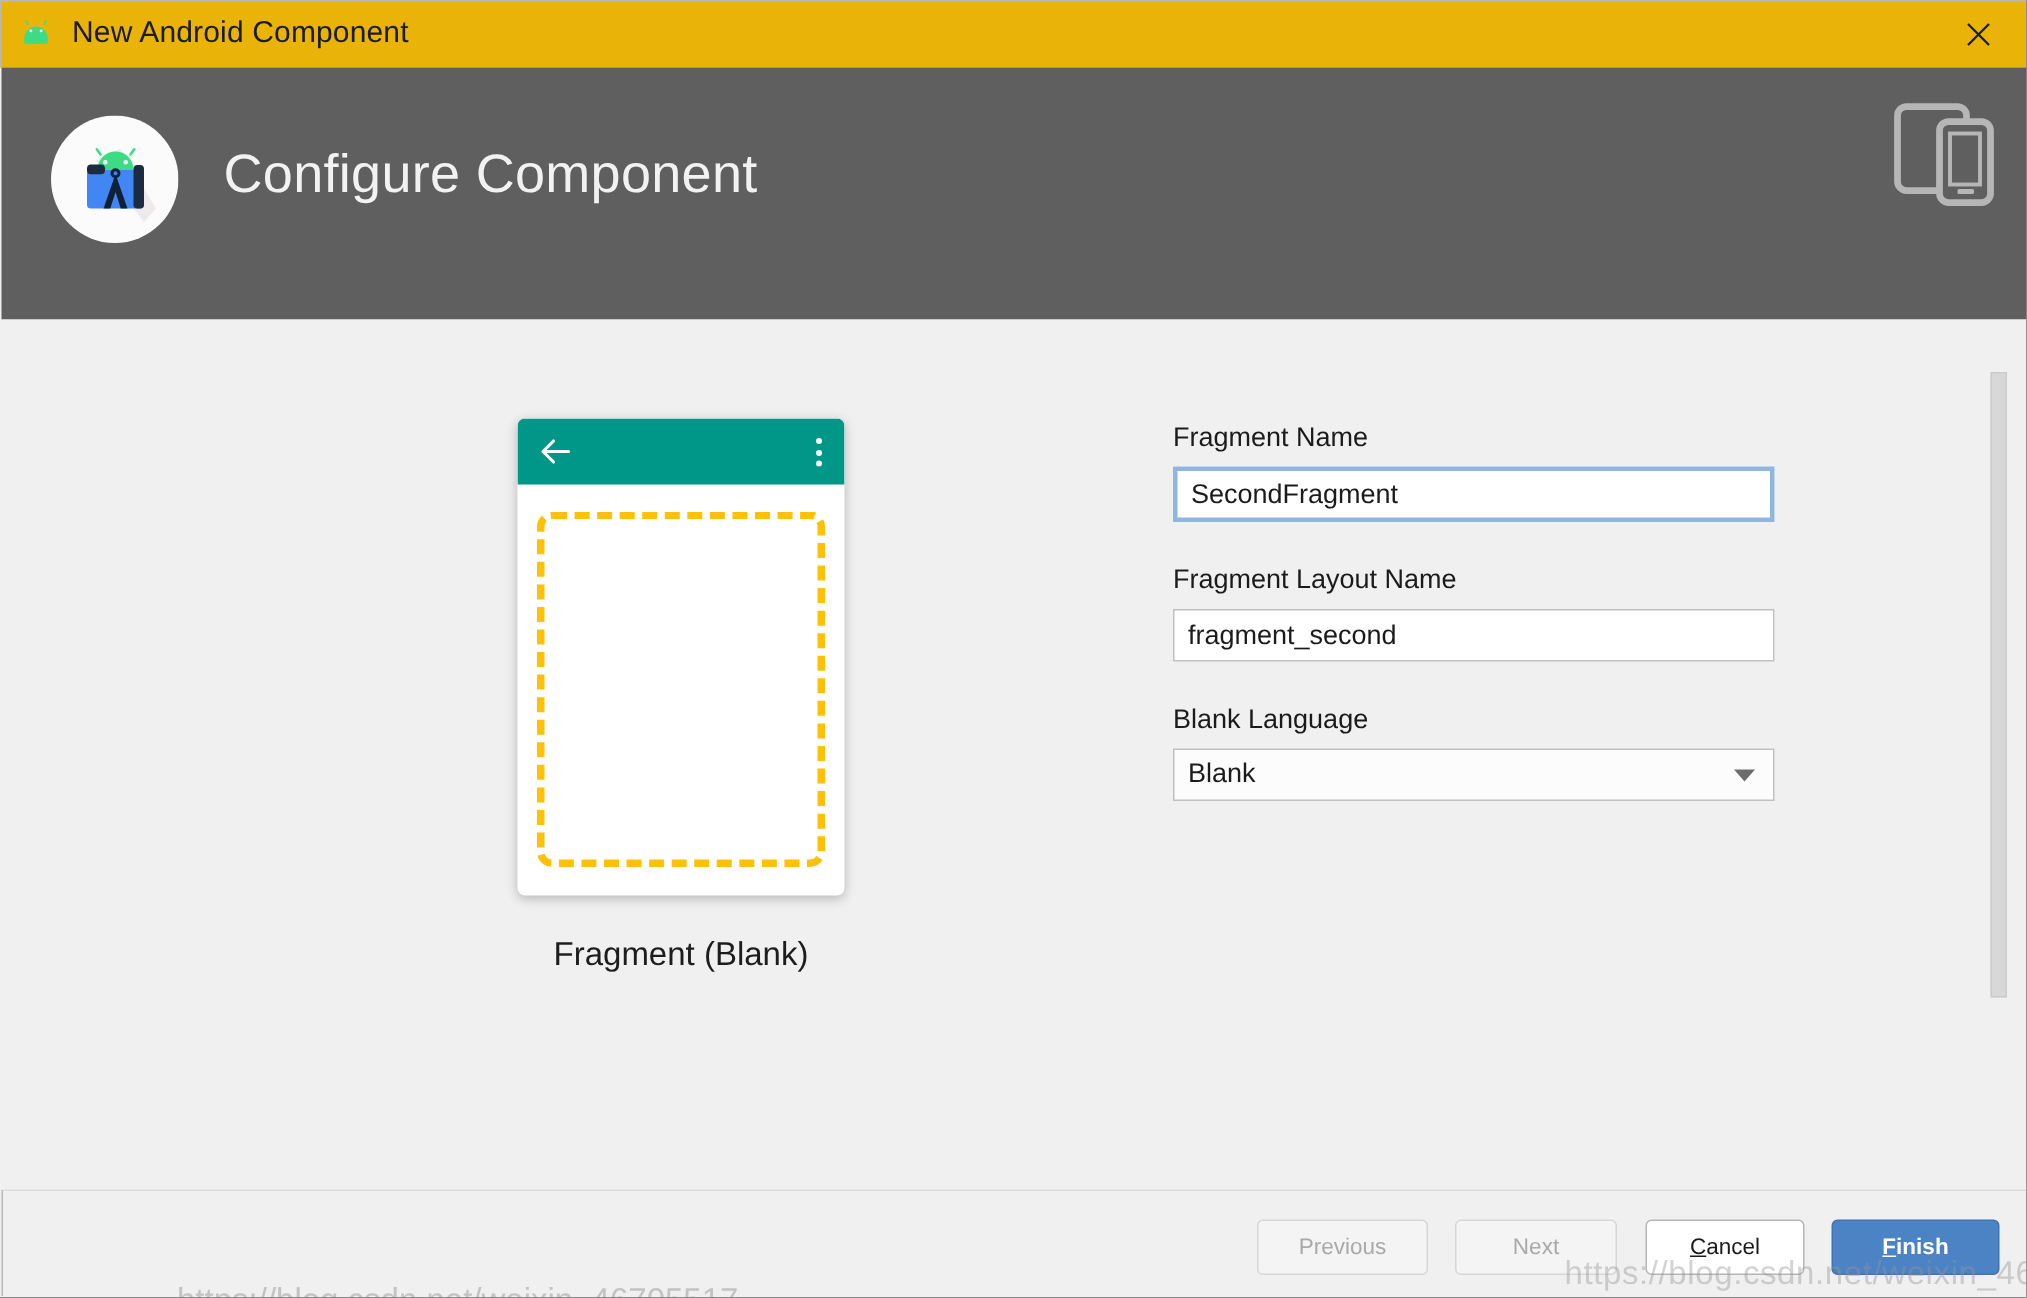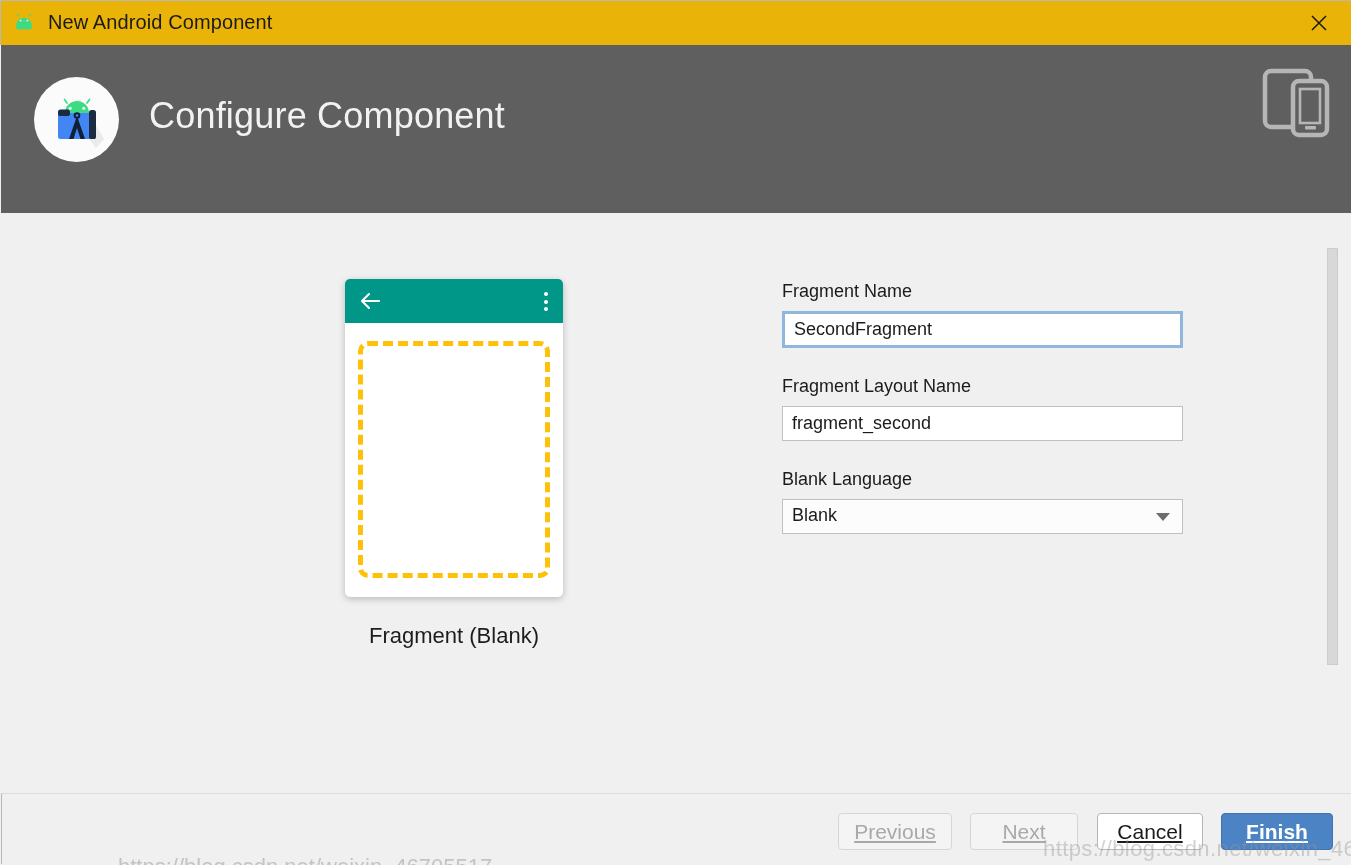--- a/index.html
+++ b/index.html
@@ -231,31 +231,30 @@
     border-top: 1px solid #dcdcdc;
     border-left: 1px solid #b8b8b8;
     box-sizing: border-box;
   }
   .btn {
     position: absolute;
     top: 19px;
     height: 37px;
     box-sizing: border-box;
     font-family: "Liberation Sans", sans-serif;
-    font-size: 21px;
+    font-size: 15px;
     border-radius: 4px;
     background: #ffffff;
     border: 1px solid #c4c4c4;
     color: #1b1b1b;
     cursor: pointer;
     display: flex;
     align-items: center;
     justify-content: center;
     padding: 16px;
-    text-decoration: underline;
   }
   .btn.disabled {
     color: #a9a9a9;
     background: #f4f4f4;
     border: 1px solid #d6d6d6;
     cursor: default;
   }
   .btn-previous { left: 836px; width: 114px; }
   .btn-next     { left: 968px; width: 108px; }
   .btn-cancel   { left: 1095px; width: 106px; background:#ffffff; border:1px solid #b6b6b6; }

